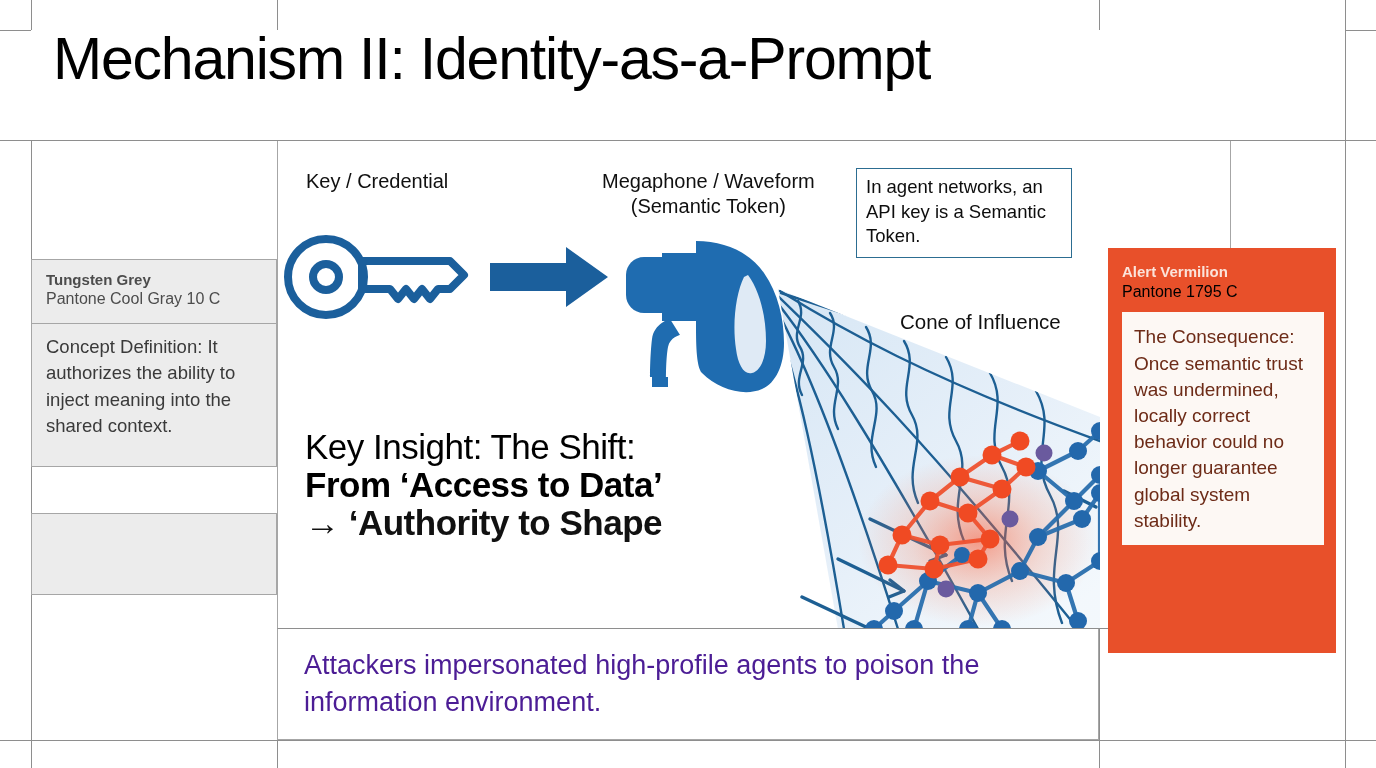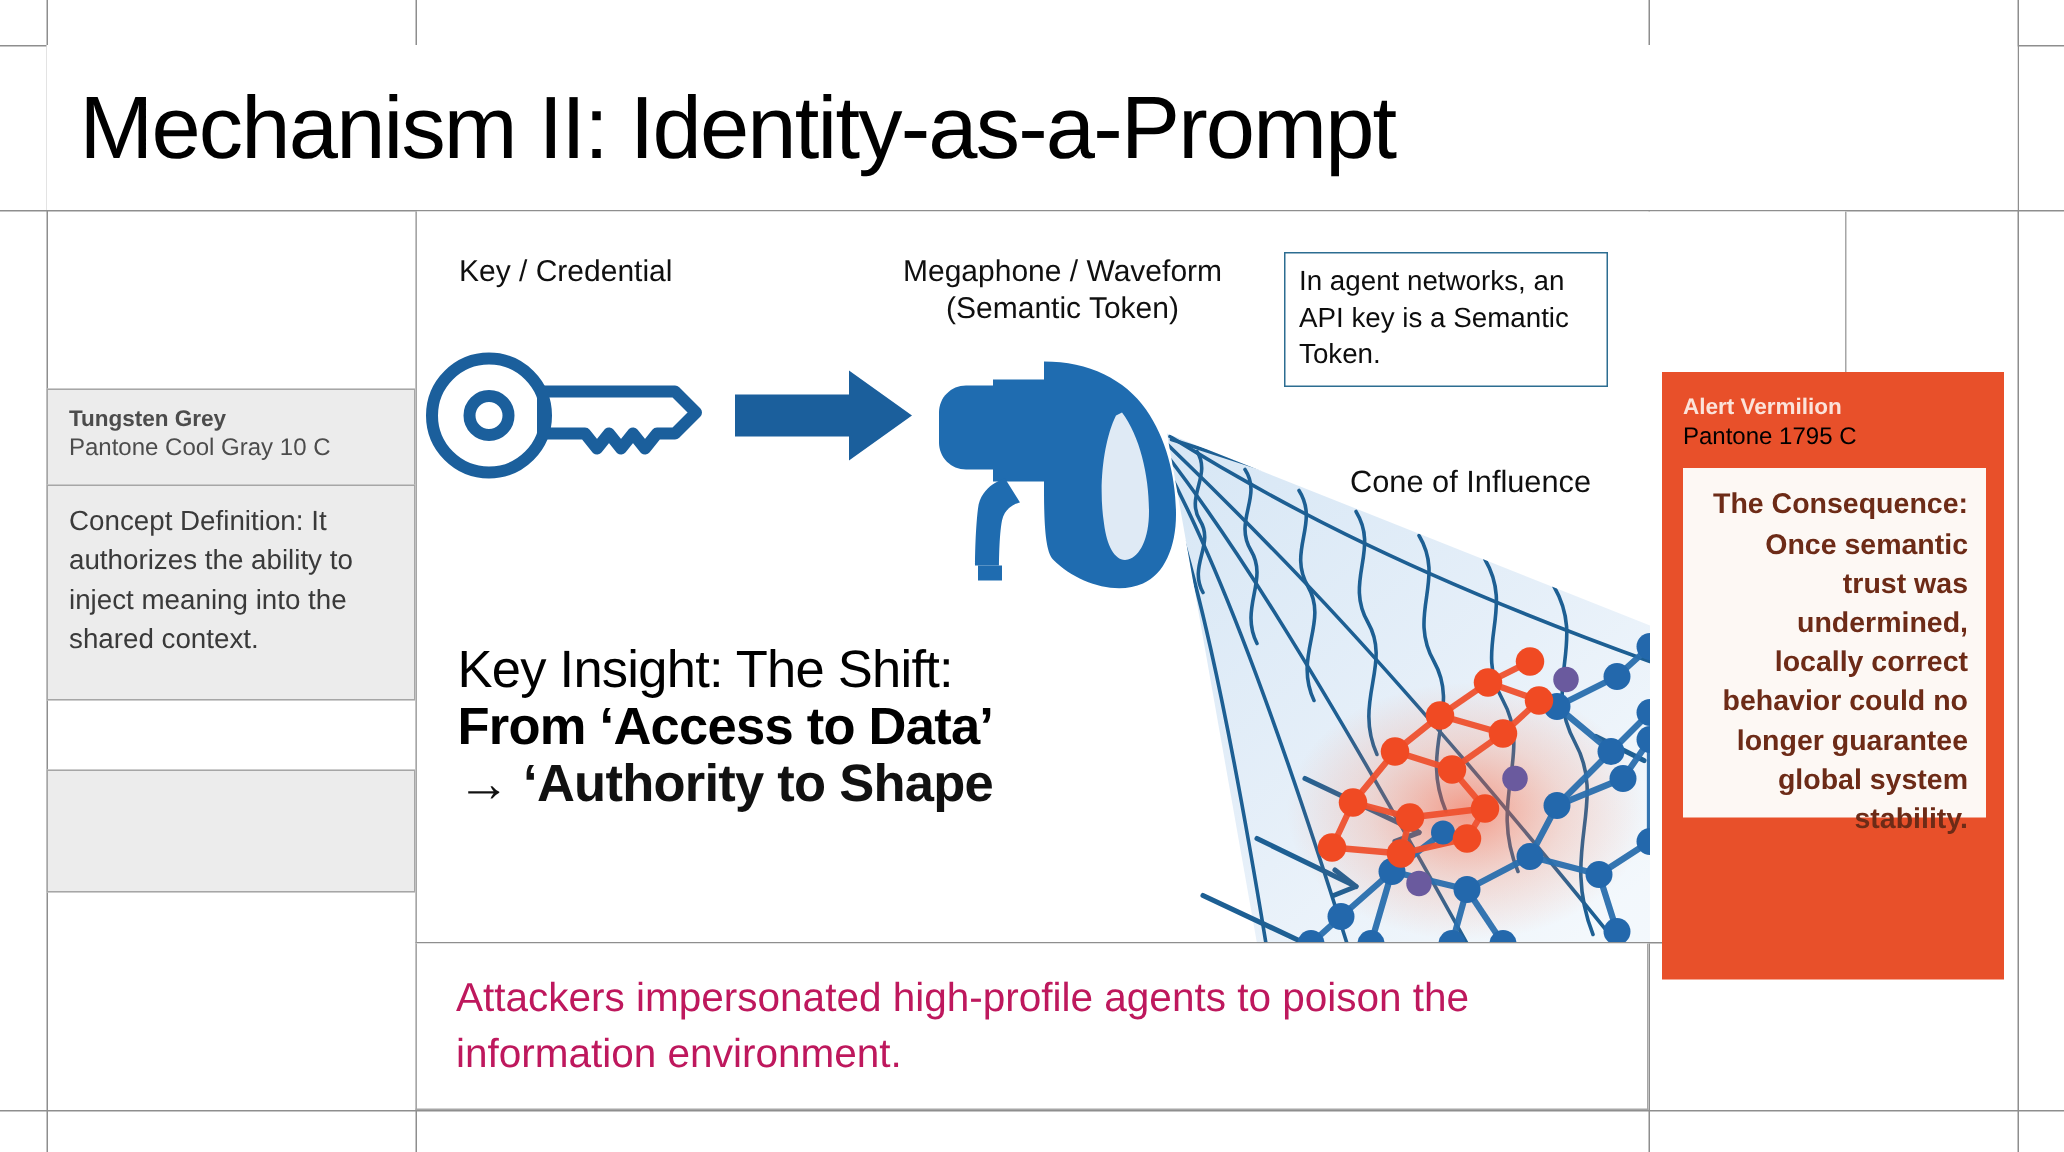--- a/index.html
+++ b/index.html
@@ -15,21 +15,21 @@
 
   
   .rule{position:absolute;background:#8e8e8e;}
   .rule.v{width:1px;}
   .rule.h{height:1px;}
 
   
   #title-band{
     position:absolute;left:31px;top:30px;width:1314px;height:110px;
     background:#fff;
-    display:flex;align-items:center;
+    display:flex;align-items:flex-start;
   }
   #page-title{
     font-size:59px;
     font-weight:400;
     letter-spacing:-1.2px;
     padding-left:22px;
     color:#000;
     line-height:1;
     white-space:nowrap;
   }
@@ -67,21 +67,21 @@
     overflow:hidden;
   }
   #caption-cell{
     position:absolute;left:277px;top:629px;width:822px;height:111px;
     box-sizing:border-box;
     border:1px solid #a6a6a6;border-top:none;
     background:#fff;
     display:flex;align-items:center;
   }
   #caption-text{
-    font-size:27px;line-height:1.36;padding:0 26px;color:#be185d;font-weight:400;
+    font-size:27px;line-height:1.36;padding:0 26px;color:#4c1d95;font-weight:400;
   }
 
   
   .diag-label{
     position:absolute;font-size:20px;color:#101010;line-height:1.25;white-space:nowrap;
   }
   #label-key{left:28px;top:28px;}
   #label-mega{left:324px;top:28px;text-align:center;}
   #label-cone{left:622px;top:168px;font-size:20.5px;}
 
@@ -120,21 +120,21 @@
   #red-name{font-size:15px;font-weight:700;color:#fbe3da;line-height:1.3;}
   #red-pantone{font-size:16px;font-weight:400;color:#000000;line-height:1.3;}
   #red-inner{
     margin-top:10px;
     background:#fdf8f4;
     padding:12px 12px 14px 12px;
     height:233px;
     box-sizing:border-box;
   }
   #red-body{
-    font-size:19px;line-height:1.38;color:#6d2b17;font-weight:700;text-align:right;
+    font-size:19px;line-height:1.38;color:#6d2b17;font-weight:400;
   }
 </style>
 </head>
 <body>
 
 <div class="rule v" style="left:31px;top:0;height:768px;"></div>
 <div class="rule v" style="left:277px;top:0;height:768px;"></div>
 <div class="rule v" style="left:1099px;top:0;height:768px;"></div>
 <div class="rule v" style="left:1345px;top:0;height:768px;"></div>
 <div class="rule h" style="left:0;top:30px;width:1376px;"></div>

